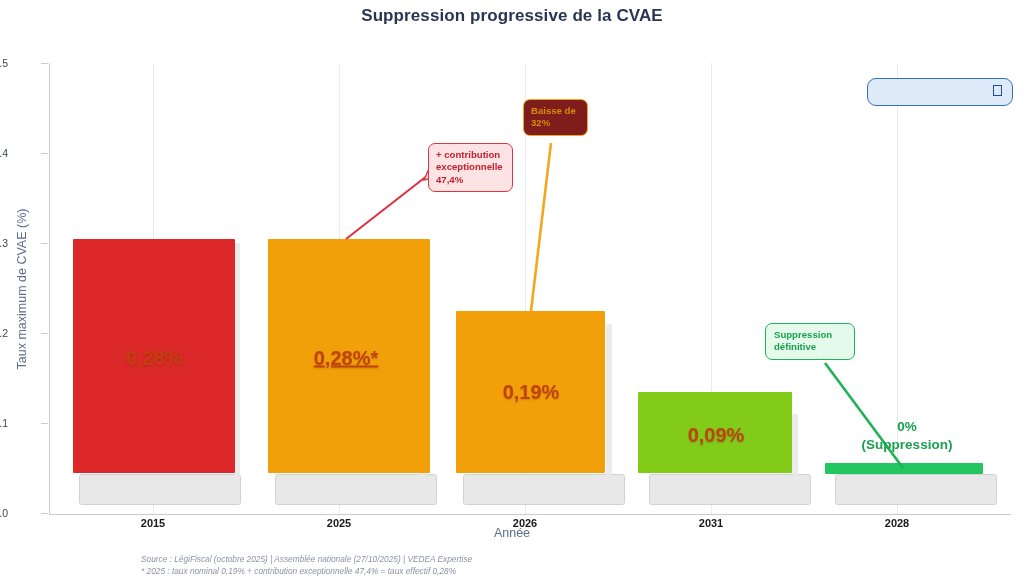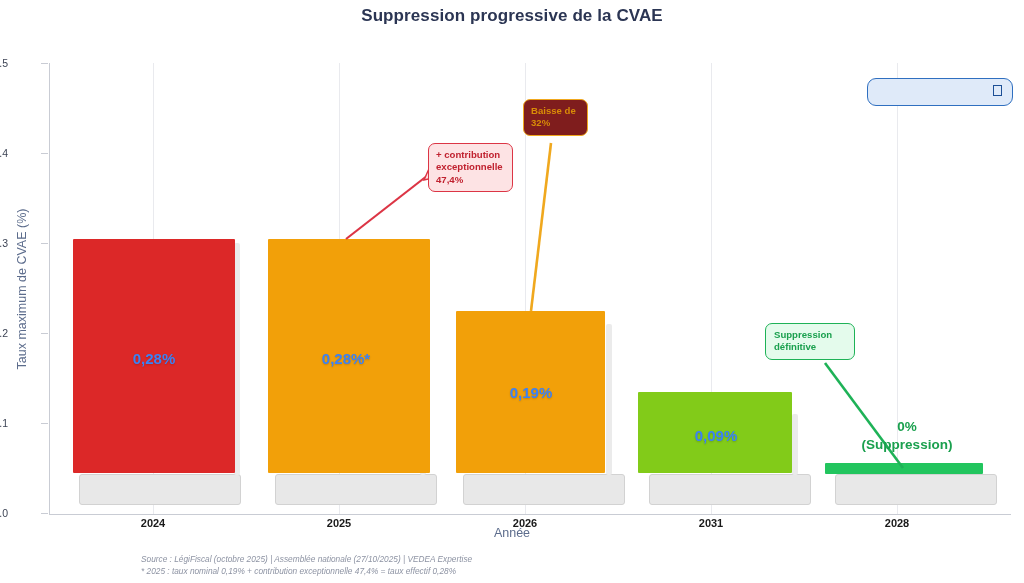--- a/index.html
+++ b/index.html
@@ -92,22 +92,22 @@
     border-radius: 3px;
     box-sizing: border-box;
   }
   .bar {
     position: absolute;
     box-sizing: border-box;
     border-radius: 1px;
   }
   .bar-value {
     position: absolute;
-    color: #3b82f6;
-    font-size: 15px;
+    color: #c2410c;
+    font-size: 20px;
     font-weight: bold;
     transform: translate(-50%, -50%);
     white-space: nowrap;
     text-shadow: 0 1px 2px rgba(0,0,0,0.18);
   }
 
   
   .callout {
     position: absolute;
     box-sizing: border-box;
@@ -237,26 +237,26 @@
   <div style="position:absolute;left:556px;top:261px;width:6px;height:151px;background:#ebebeb;border-radius:2px;"></div>
   <div style="position:absolute;left:742px;top:351px;width:6px;height:61px;background:#ebebeb;border-radius:2px;"></div>
 
   <div class="bar" id="bar-2024" style="left:23px;  top:176px; width:162px; height:234px; background:#DC2828;"></div>
   <div class="bar" id="bar-2025" style="left:218px; top:176px; width:162px; height:234px; background:#F2A009;"></div>
   <div class="bar" id="bar-2026" style="left:406px; top:248px; width:149px; height:162px; background:#F2A009;"></div>
   <div class="bar" id="bar-2027" style="left:588px; top:329px; width:154px; height:81px;  background:#82CB19;"></div>
   <div class="bar" id="bar-2028" style="left:775px; top:400px; width:158px; height:11px;  background:#22C55E;"></div>
 
   <div class="bar-value" style="left:104px; top:295px;">0,28%</div>
-  <div class="bar-value" style="left:296px; top:295px;">0,28%*</div>
+  <div class="bar-value" style="left:296px; top:295px;text-decoration:underline;">0,28%*</div>
   <div class="bar-value" style="left:481px; top:329px;">0,19%</div>
   <div class="bar-value" style="left:666px; top:372px;">0,09%</div>
 </div>
 
-<div class="xtick-label" style="left:153px;">2024</div>
+<div class="xtick-label" style="left:153px;">2015</div>
 <div class="xtick-label" style="left:339px;">2025</div>
 <div class="xtick-label" style="left:525px;">2026</div>
 <div class="xtick-label" style="left:711px;">2031</div>
 <div class="xtick-label" style="left:897px;">2028</div>
 
 <div id="x-axis-title">Année</div>
 
 <svg class="overlay">
 
   <path d="M 432 172 L 346 239" stroke="#dc3545" stroke-width="2.2" fill="none"></path>

